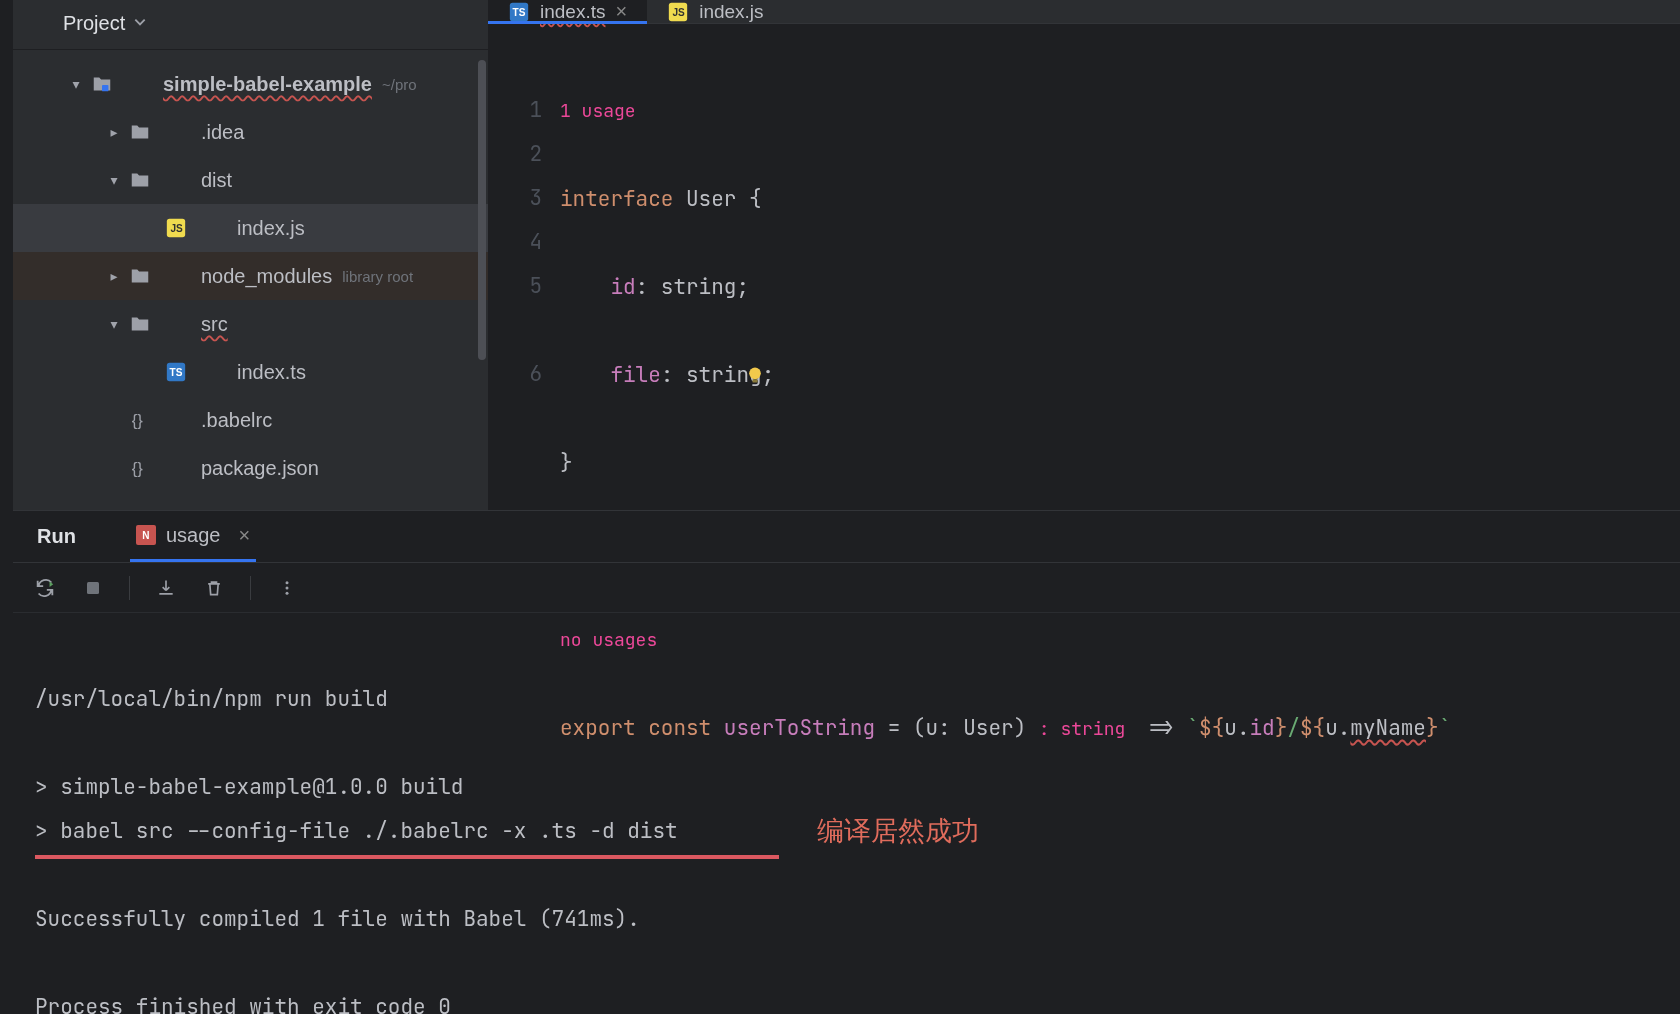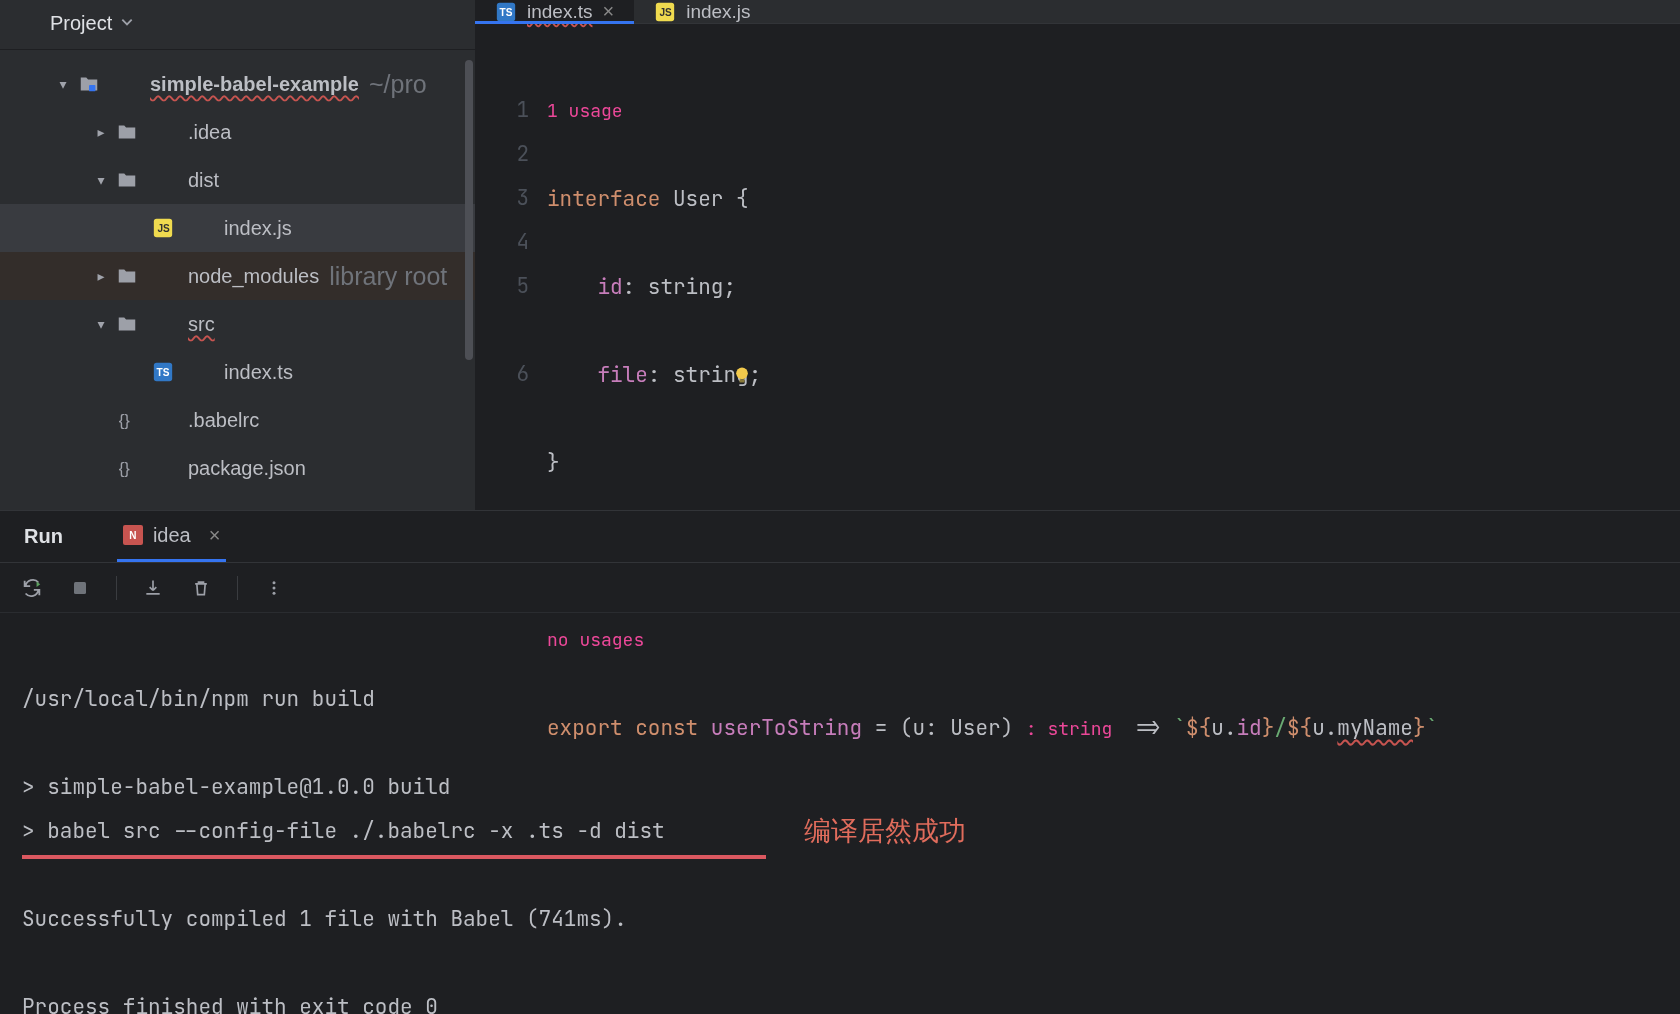--- a/index.html
+++ b/index.html
@@ -5,36 +5,36 @@
 * { margin: 0; padding: 0; box-sizing: border-box; }
 body {
   font-family: -apple-system, "Segoe UI", sans-serif;
   background: #1e1f22;
   color: #bcbec4;
   width: 1680px;
   height: 1014px;
   overflow: hidden;
   font-size: 17px;
 }
-.main-layout { display: flex; flex-direction: column; height: 100%; }
+.main-layout { display: flex; flex-direction: column; height: 100%; padding-left: 13px; }
 .upper { display: flex; height: 510px; }
 .sidebar { width: 475px; background: #2b2d30; display: flex; flex-direction: column; position: relative; }
 .sidebar-header { display: flex; align-items: center; padding: 12px 18px 14px 50px; border-bottom: 1px solid #1e1f22; }
 .sidebar-header .title { color: #dfe1e5; font-size: 20px; font-weight: 500; }
 .sidebar-header .chev { margin-left: 8px; }
 .tree { padding-top: 10px; font-size: 20px; }
 .tree-row { display: flex; align-items: center; height: 48px; padding-left: 20px; white-space: nowrap; overflow: hidden; }
 .tree-row.depth1 { padding-left: 50px; }
 .tree-row.depth2 { padding-left: 88px; }
 .tree-row.depth3 { padding-left: 150px; }
 .tree-row.selected { background: #393b40; }
 .tree-row .arrow { width: 26px; display: inline-flex; justify-content: center; color: #a0a3ab; font-size: 14px; }
 .tree-row .icon { width: 26px; display: inline-flex; justify-content: center; margin-right: 8px; }
 .tree-row .label { color: #bcbec4; margin-left: 40px; }
-.tree-row .hint { color: #6f737a; margin-left: 10px; font-size: 25px; }
+.tree-row .hint { color: #6f737a; margin-left: 10px; font-size: 15px; }
 .squiggle { text-decoration: underline wavy #c75450; text-decoration-skip-ink: none; text-underline-offset: 4px; }
 .proj-label { font-weight: 600; color: #dfe1e5; }
 .folder-ic, .ts-ic, .js-ic, .json-ic { display: inline-flex; align-items: center; justify-content: center; width: 22px; height: 22px; }
 .folder-ic svg, .ts-ic svg, .js-ic svg, .json-ic svg { width: 22px; height: 22px; }
 .scroll-thumb { position: absolute; right: 2px; top: 60px; width: 8px; height: 300px; background: #4d4f55; border-radius: 4px; }
 .editor { flex: 1; background: #1e1f22; display: flex; flex-direction: column; }
 .tabs { display: flex; height: 50px; border-bottom: 1px solid #323438; background: #2b2d30; }
 .tab { display: flex; align-items: center; padding: 0 20px; gap: 10px; color: #bcbec4; font-size: 19px; position: relative; }
 .tab.active { background: #1e1f22; }
 .tab.active::after { content: ""; position: absolute; bottom: -1px; left: 0; right: 0; height: 3px; background: #3574f0; }
@@ -230,21 +230,21 @@
         <span>userToString()</span>
       </div>
     </div>
   </div>
 
   <div class="lower">
     <div class="run-tabs">
       <span class="run-label">Run</span>
       <div class="config-tab">
         <span class="npm-ic">N</span>
-        <span>idea</span>
+        <span>usage</span>
         <span class="close">×</span>
       </div>
     </div>
     <div class="toolbar">
       <span class="ic">
           <svg width="22" height="22" viewBox="0 0 24 24">
             <path fill="none" stroke="#9da0a8" stroke-width="2" d="M4 4v6h6M20 20v-6h-6M5 10a8 8 0 0 1 14-4M19 14a8 8 0 0 1-14 4"></path>
             <path d="M21 8l-4 3v-6z" fill="#5b9e5f"></path>
           </svg>
         </span>

